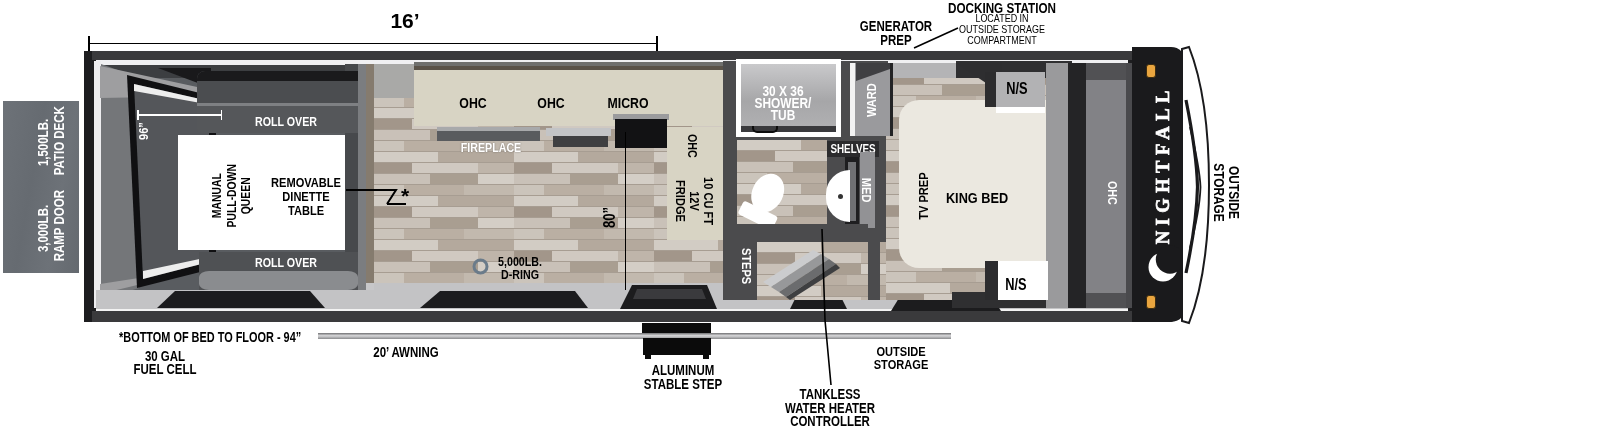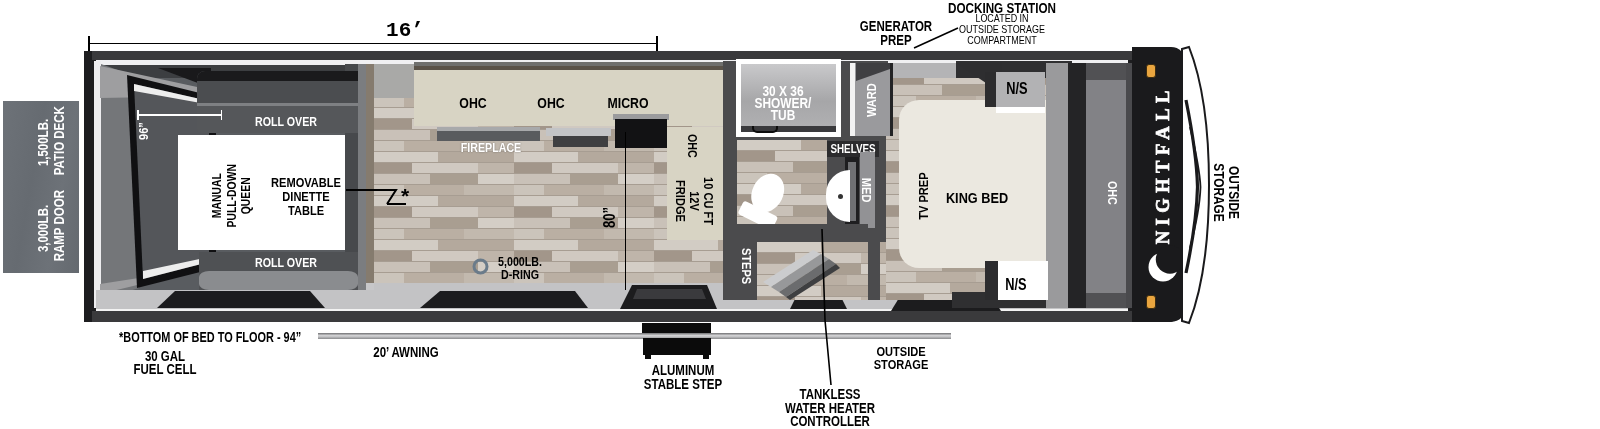--- a/index.html
+++ b/index.html
@@ -35,21 +35,21 @@
   <rect x="0" y="21" width="140" height="1" fill="#a79d92"></rect>
   <rect x="0" y="32" width="140" height="1" fill="#a79d92"></rect>
   <rect x="0" y="43" width="140" height="1" fill="#a79d92"></rect>
 </pattern>
 </defs>
 </svg>
 
 <div class="ab" style="left:88px;top:42.5px;width:570px;height:1.6px;background:#000;"></div>
 <div class="ab" style="left:88px;top:36px;width:1.6px;height:15px;background:#000;"></div>
 <div class="ab" style="left:656px;top:36px;width:1.6px;height:15px;background:#000;"></div>
-<div class="t tc" style="left:375px;top:20px;width:60px;font-size:21px;font-family:Liberation Mono, monospace;">16’</div>
+<div class="t tc" style="left:375px;top:10px;width:60px;font-size:21px;">16’</div>
 
 <div class="ab" style="left:3px;top:101px;width:76px;height:172px;background:linear-gradient(100deg,#6d7278 0%,#666b71 40%,#6d7278 70%,#64696f 100%);"></div>
 
 <div class="t tc" style="left:11px;top:127px;width:80px;font-size:14px;color:#fff;transform:rotate(-90deg) scaleX(0.82);line-height:15.5px;">1,500LB.
 PATIO DECK</div>
 
 <div class="t tc" style="left:11px;top:213px;width:80px;font-size:14px;color:#fff;transform:rotate(-90deg) scaleX(0.82);line-height:15.5px;">3,000LB.
 RAMP DOOR</div>
 
 <div class="ab" style="left:84px;top:51px;width:1100px;height:271px;background:#1d1d1f;border-radius:0 16px 16px 0;"></div>

